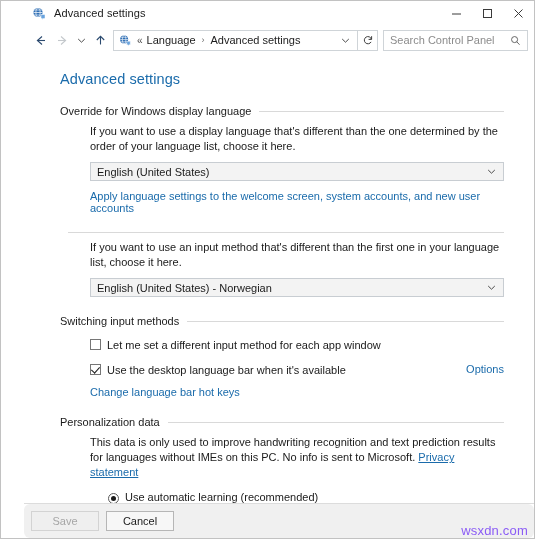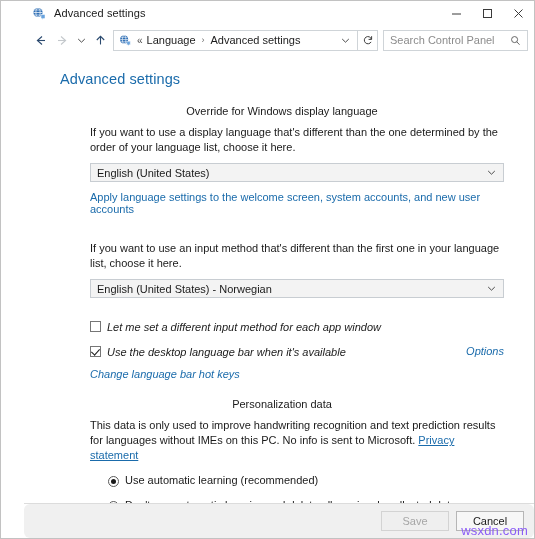--- a/index.html
+++ b/index.html
@@ -195,21 +195,20 @@
 
   .group {
     margin-bottom: 14px;
   }
   .group-head {
     display: flex;
     align-items: center;
     font-size: 11px;
     color: #1a1a1a;
     margin-bottom: 7px;
-    flex-direction: column;
   }
   .group-head .label { white-space: nowrap; }
   .group-head .rule {
     flex: 1 1 auto;
     height: 1px;
     background: #d9d9d9;
     margin-left: 8px;
   }
 
   .indent { padding-left: 30px; }
@@ -341,21 +340,21 @@
   }
   .buttonbar {
     position: absolute;
     left: 0;
     right: 0;
     bottom: 0;
     height: 34px;
     background: #f0f0f0;
     display: flex;
     align-items: center;
-    justify-content: flex-end;
+    justify-content: flex-start;
     padding-right: 10px;
     box-sizing: border-box;
     border-radius: 6px;
   }
   .btn {
     width: 68px;
     height: 20px;
     font-family: "Liberation Sans", sans-serif;
     font-size: 11px;
     border: 1px solid #b6b6b6;
@@ -525,21 +524,25 @@
             <span class="combo-arrow">
               <svg width="9" height="9" viewBox="0 0 9 9">
                   <path d="M1.2 3 L4.5 6.2 L7.8 3" fill="none" stroke="currentColor" stroke-width="1"></path>
                 </svg>
             </span>
           </div>
         </div>
       </div>
 
       <div class="group" style="margin-top:18px;">
-        <div class="indent" style="padding-top:4px;font-style:italic;">
+        <div class="group-head">
+          <span class="label">Switching input methods</span>
+          <span class="rule"></span>
+        </div>
+        <div class="indent" style="padding-top:4px;">
           <div class="check-row">
             <span class="cbox"></span>
             <span class="check-label">Let me set a different input method for each app window</span>
           </div>
           <div class="check-row">
             <span class="cbox checked"></span>
             <span class="check-label">Use the desktop language bar when it's available</span>
             <span class="link row-right-link">Options</span>
           </div>
           <div style="margin-top:-2px;">

